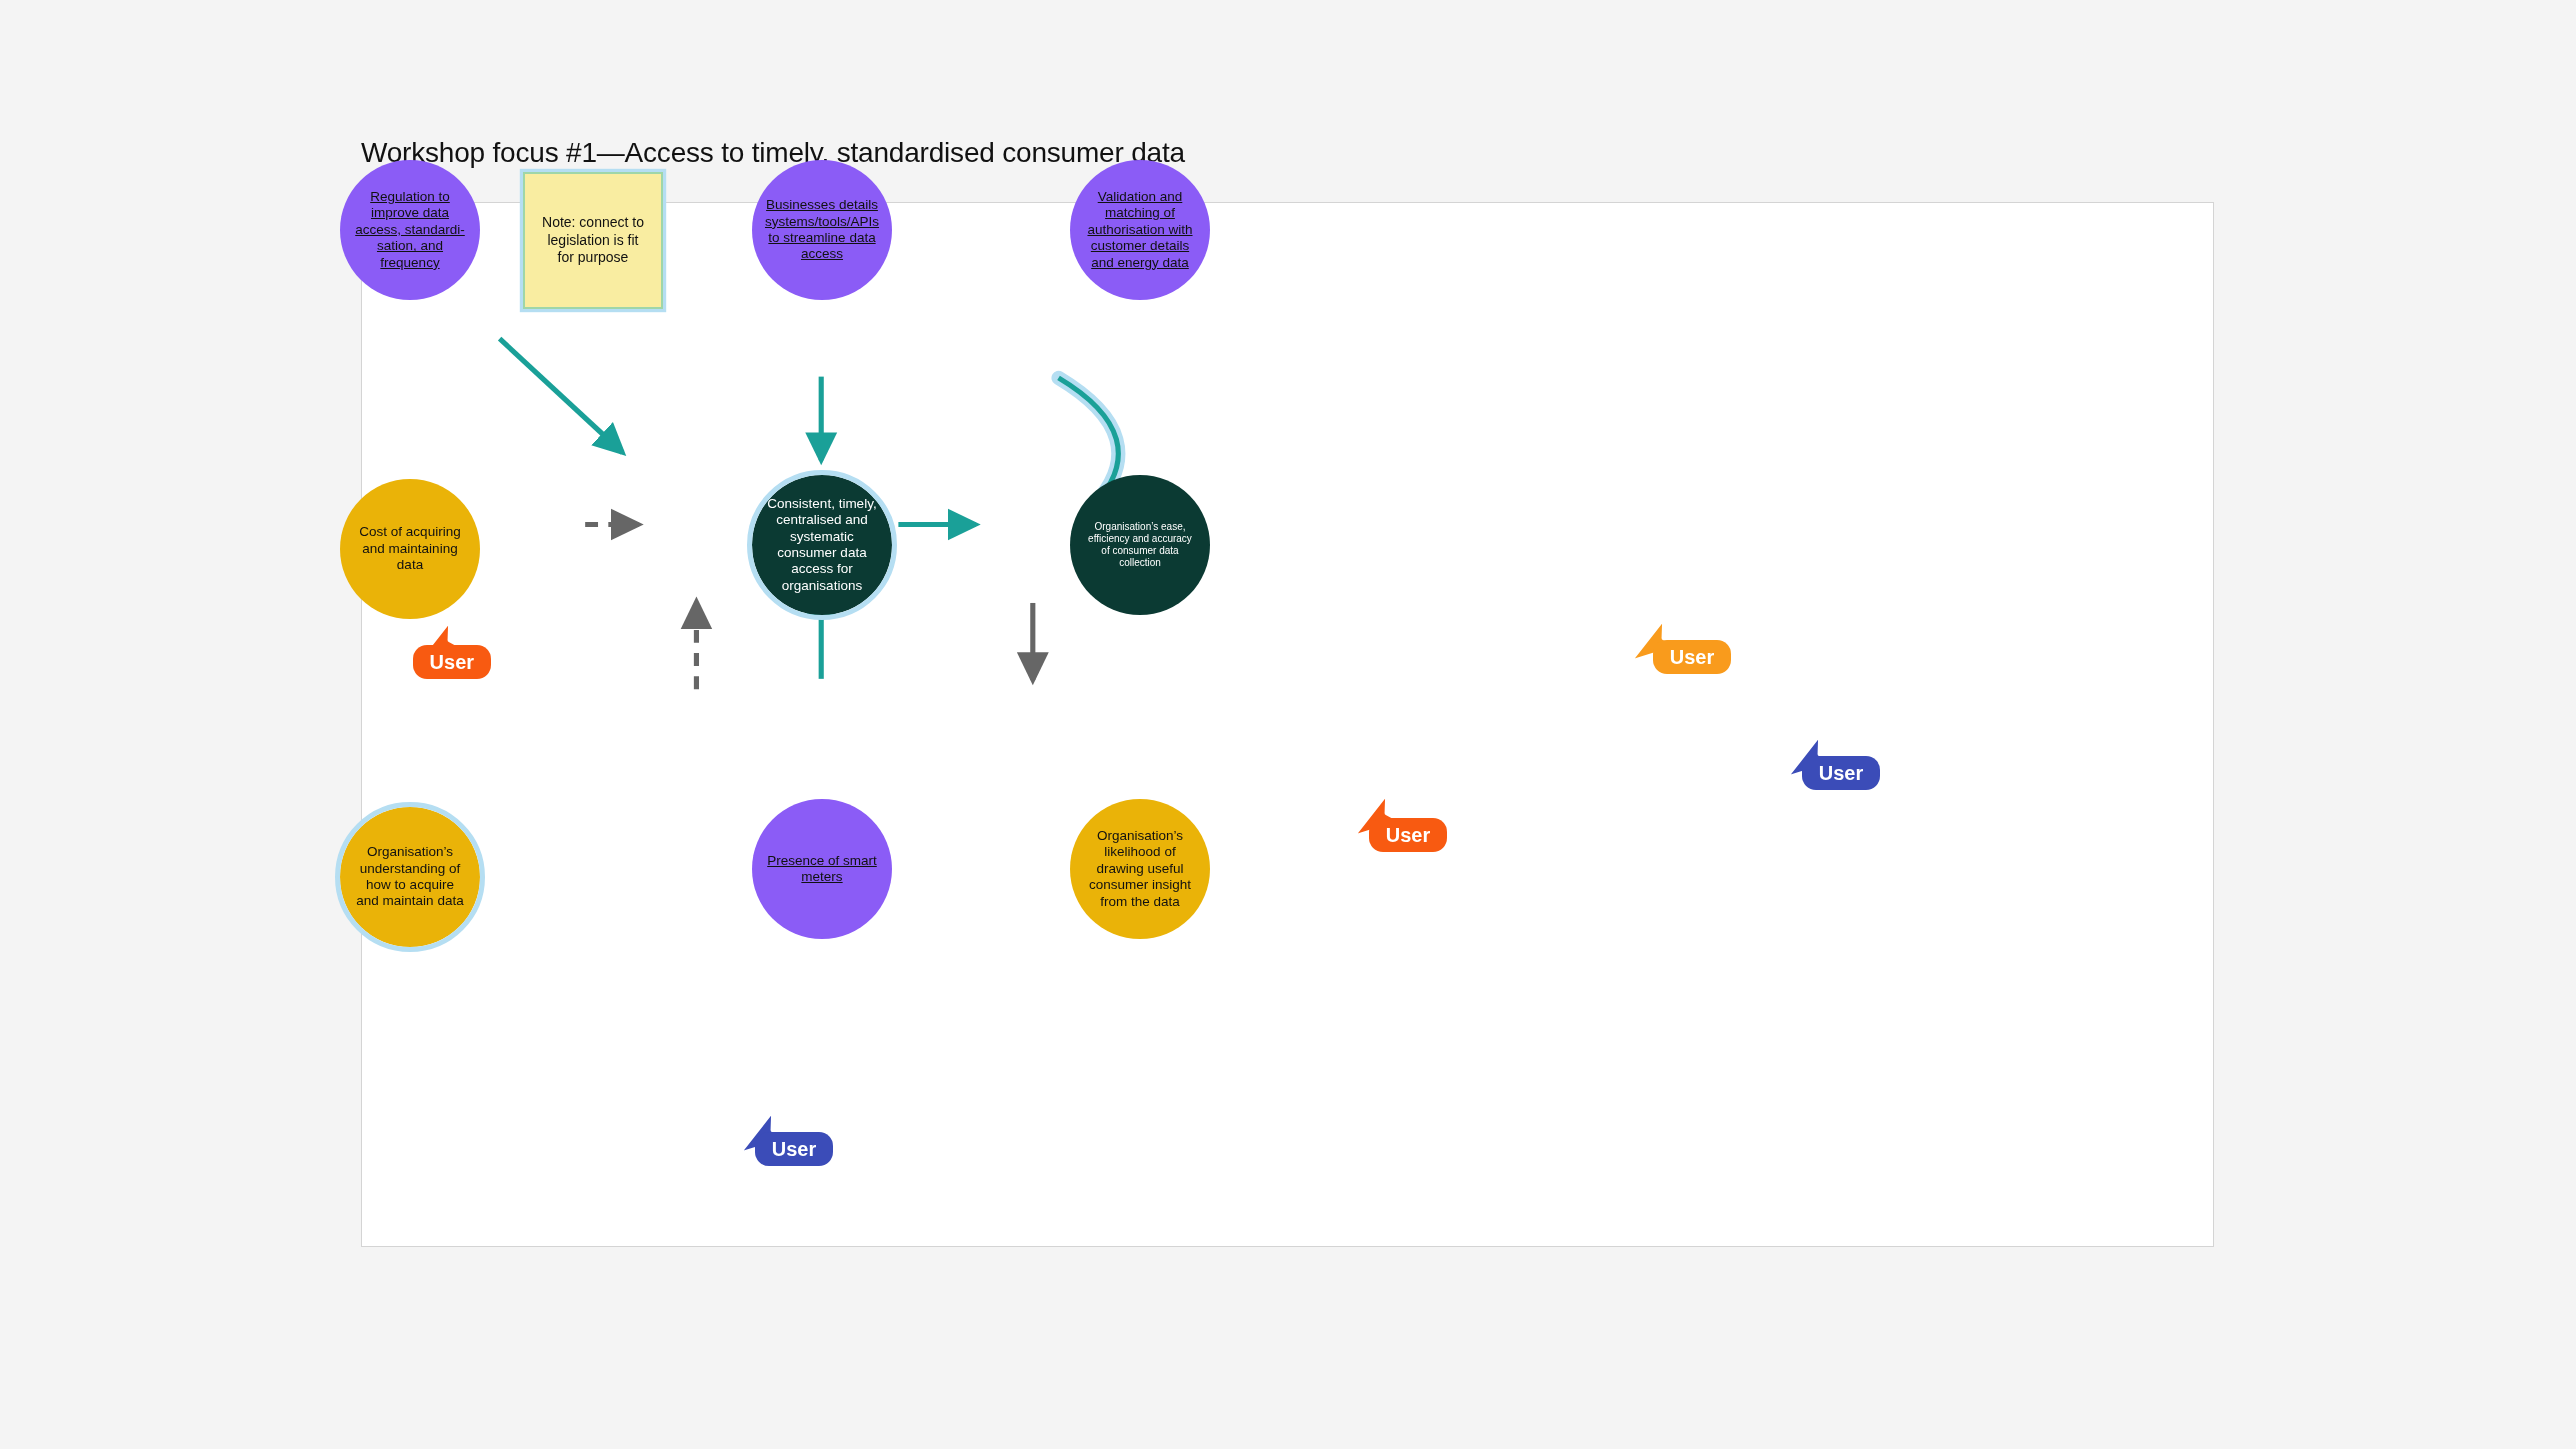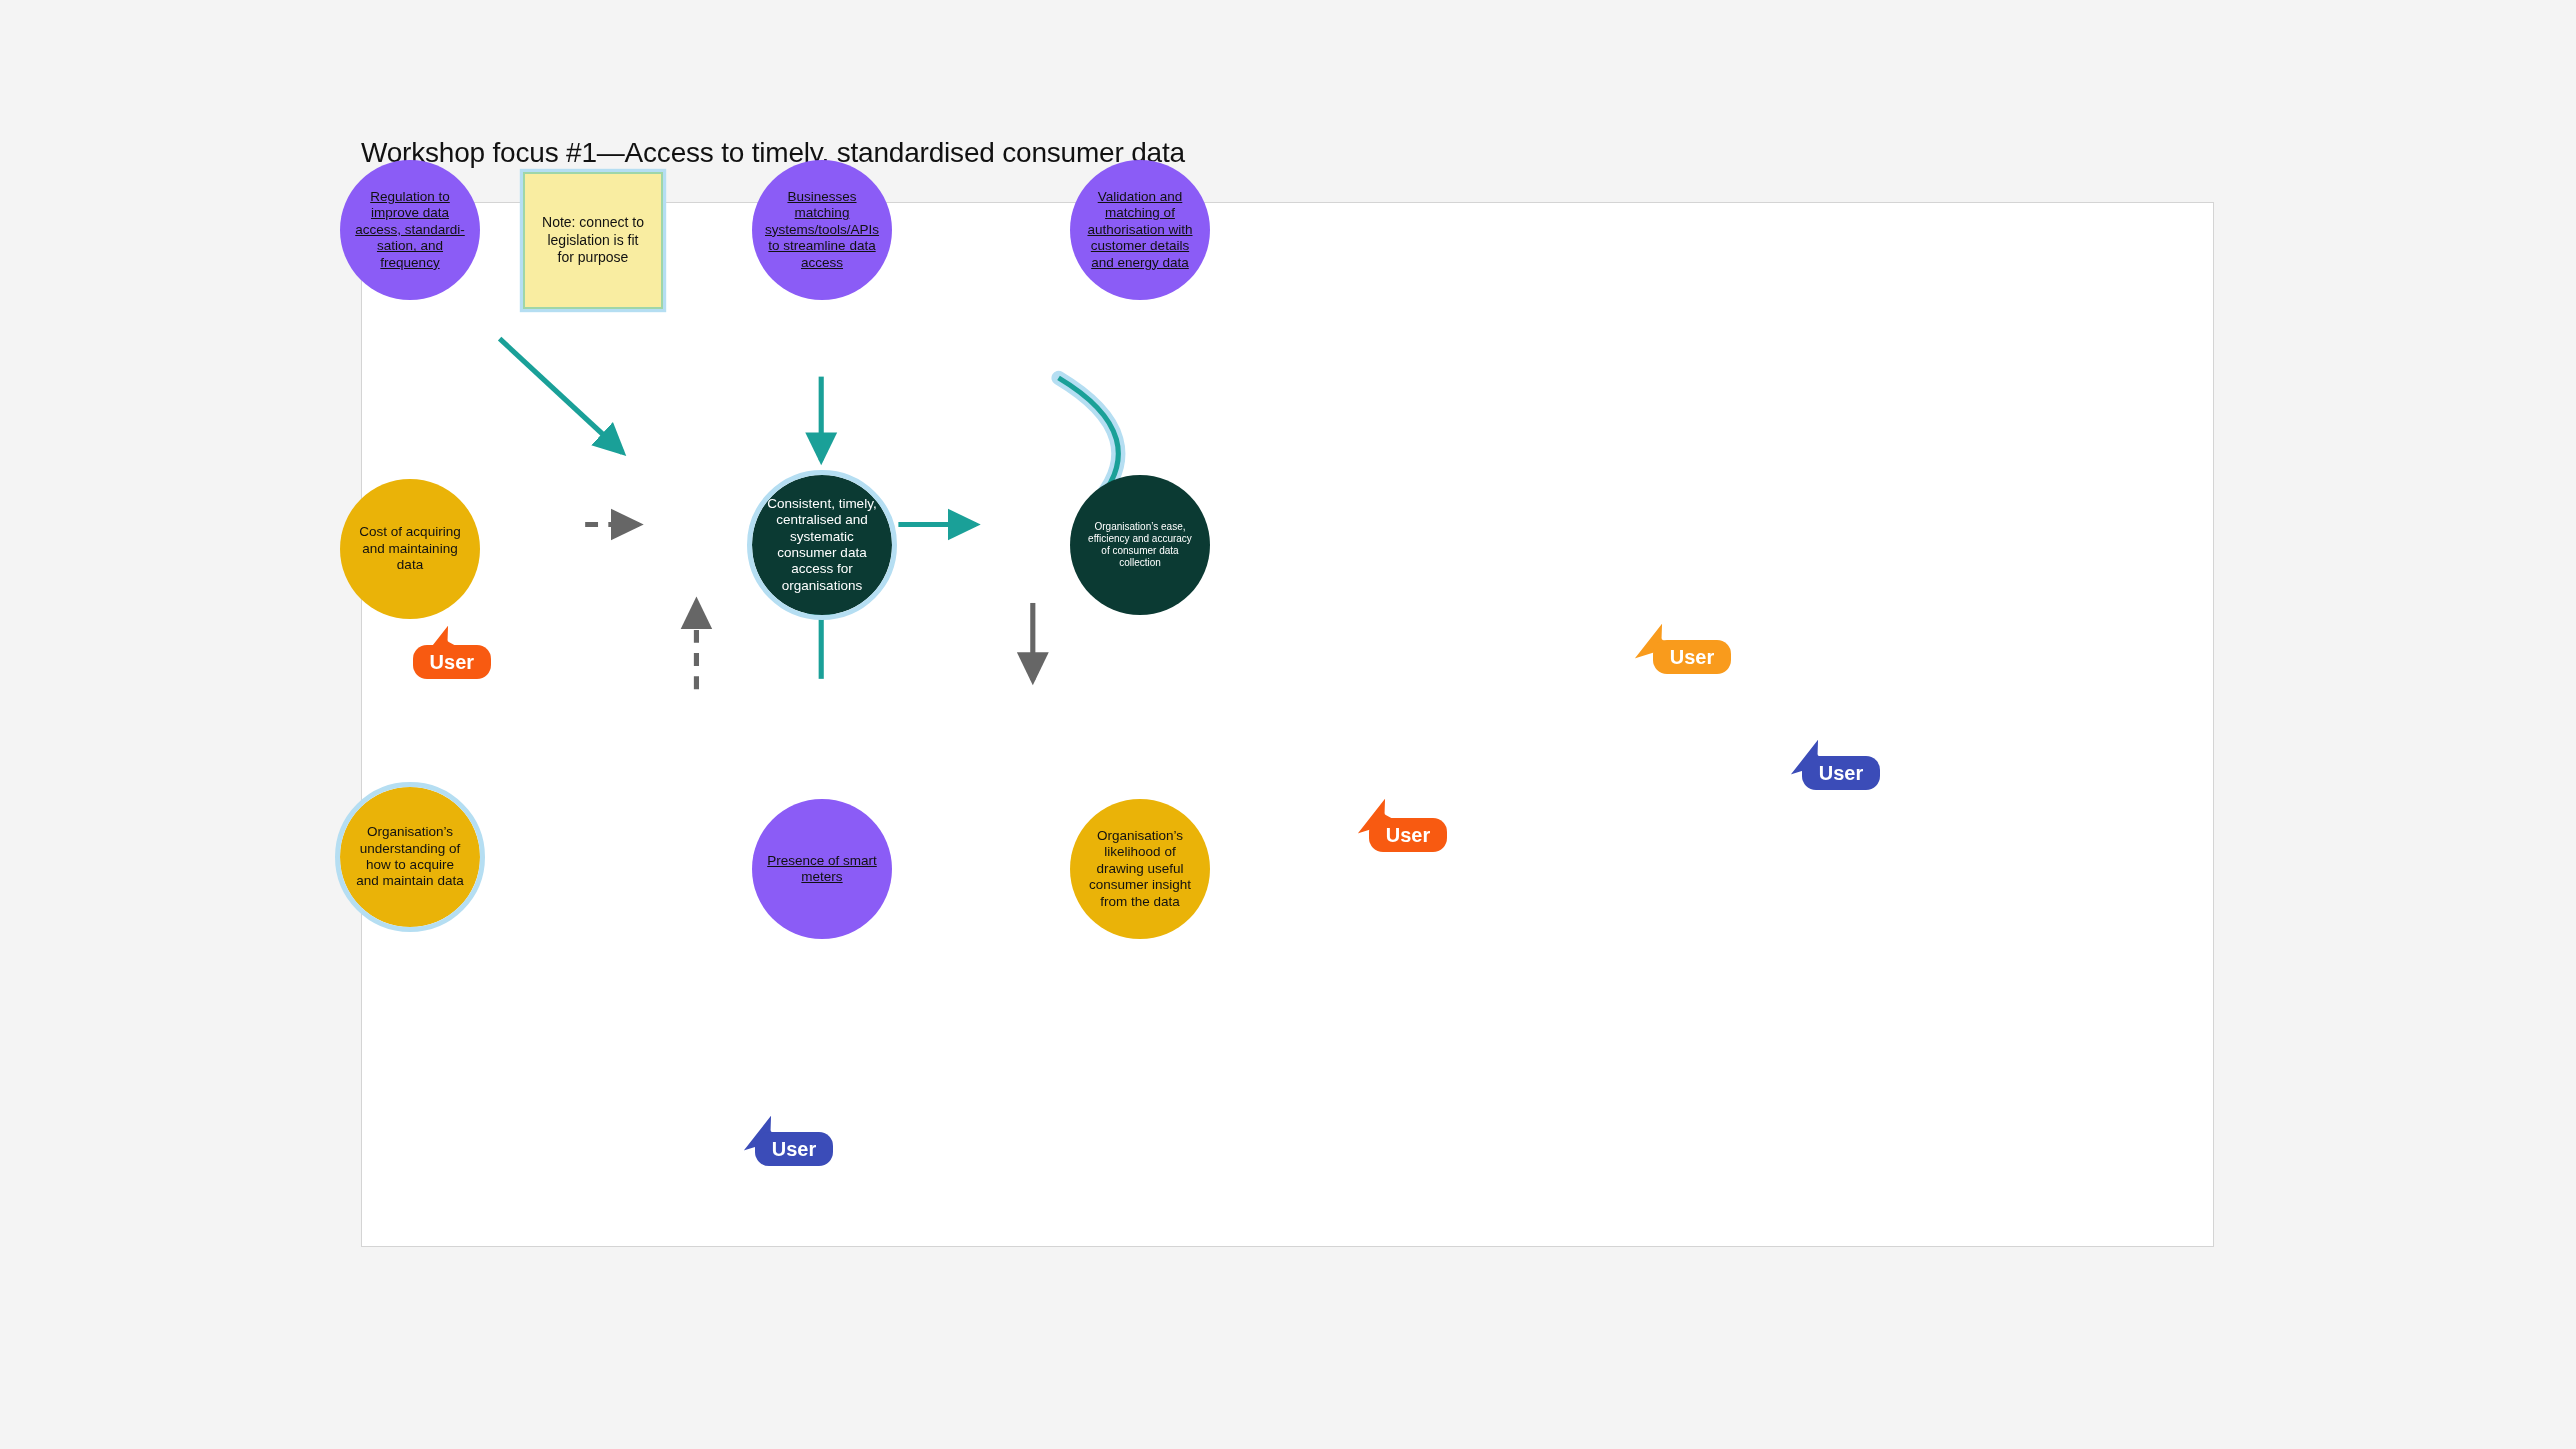--- a/index.html
+++ b/index.html
@@ -155,40 +155,40 @@
   <div class="note" style="left:161px; top:-31px; width:140px; height:137px;">
     <span class="note-label" style="font-size:14px;">Note: connect to legislation is fit for purpose</span>
   </div>
 
   <div class="node teal-light" style="left:-22px; top:-43px; width:140px; height:140px;">
     <span class="node-label" style="font-size:13.5px;">Regulation to improve data access, standardi-
 sation, and frequency</span>
   </div>
 
   <div class="node teal-light" style="left:390px; top:-43px; width:140px; height:140px;">
-    <span class="node-label" style="font-size:13.5px;">Businesses matching systems/tools/APIs to streamline data access</span>
+    <span class="node-label" style="font-size:13.5px;">Businesses details systems/tools/APIs to streamline data access</span>
   </div>
 
   <div class="node teal-light" style="left:708px; top:-43px; width:140px; height:140px;text-align:center;">
     <span class="node-label" style="font-size:13.5px;">Validation and matching of authorisation with customer details and energy data</span>
   </div>
 
   <div class="node grey" style="left:-22px; top:276px; width:140px; height:140px;">
     <span class="node-label" style="font-size:13.5px;">Cost of acquiring and maintaining data</span>
   </div>
 
   <div class="node dark selected" style="left:390px; top:272px; width:140px; height:140px;">
     <span class="node-label" style="font-size:13.5px;">Consistent, timely, centralised and systematic consumer data access for organisations</span>
   </div>
 
   <div class="node dark" style="left:708px; top:272px; width:140px; height:140px;">
     <span class="node-label" style="font-size:10px;">Organisation’s ease, efficiency and accuracy of consumer data collection</span>
   </div>
 
-  <div class="node grey selected" style="left:-22px; top:584px; width:140px; height:140px;justify-content:center;">
+  <div class="node grey selected" style="left:-22px; top:604px; width:140px; height:140px;justify-content:center;">
     <span class="node-label" style="font-size:13.5px;">Organisation’s understanding of how to acquire and maintain data</span>
   </div>
 
   <div class="node teal-light" style="left:390px; top:596px; width:140px; height:140px;">
     <span class="node-label" style="font-size:13.5px;">Presence of smart meters</span>
   </div>
 
   <div class="node grey" style="left:708px; top:596px; width:140px; height:140px;">
     <span class="node-label" style="font-size:13.5px;">Organisation’s likelihood of drawing useful consumer insight from the data</span>
   </div>

